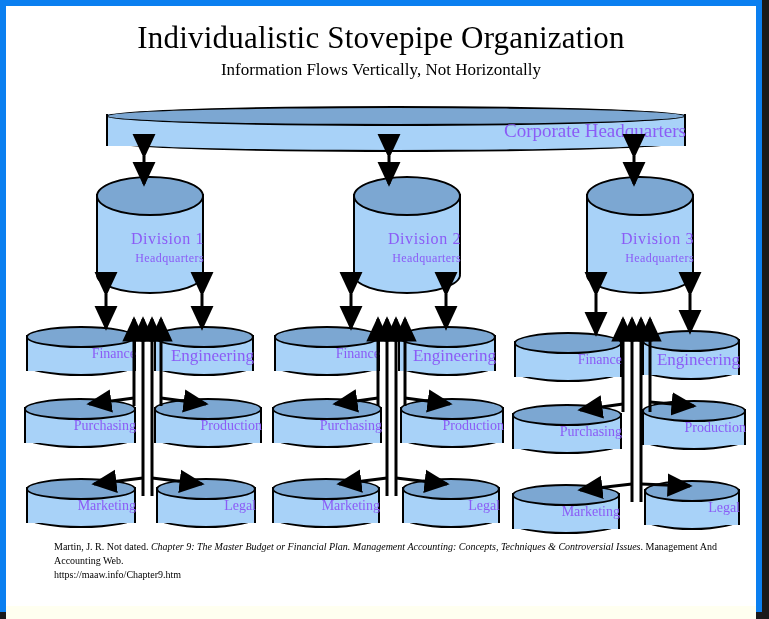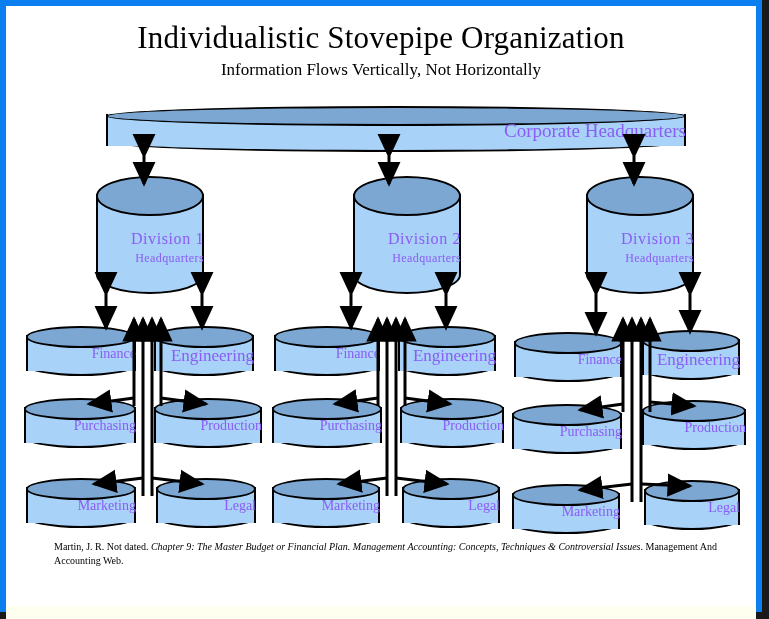--- a/index.html
+++ b/index.html
@@ -314,18 +314,18 @@
         <path d="M635,496 L635,313" stroke="#000" stroke-width="3" fill="none" marker-end="url(#ah)"></path>
         <path d="M644,406 L644,313" stroke="#000" stroke-width="3" fill="none" marker-end="url(#ah)"></path>
 
         <path d="M617,398 L574,404" stroke="#000" stroke-width="3" fill="none" marker-end="url(#ah)"></path>
         <path d="M644,396 L688,400" stroke="#000" stroke-width="3" fill="none" marker-end="url(#ah)"></path>
         <path d="M626,478 L574,484" stroke="#000" stroke-width="3" fill="none" marker-end="url(#ah)"></path>
         <path d="M635,478 L684,480" stroke="#000" stroke-width="3" fill="none" marker-end="url(#ah)"></path>
       </g>
     </svg>
 
-    <div id="citation"><span>Martin, J. R. Not dated.</span> <i>Chapter 9: The Master Budget or Financial Plan. Management Accounting: Concepts, Techniques &amp; Controversial Issues</i><span>. Management And Accounting Web.</span><br></div>
+    <div id="citation"><span>Martin, J. R. Not dated.</span> <i>Chapter 9: The Master Budget or Financial Plan. Management Accounting: Concepts, Techniques &amp; Controversial Issues</i><span>. Management And Accounting Web.</span><br><span>https://maaw.info/Chapter9.htm</span></div>
 
   </div>
  </div>
  <div id="bottomstrip"></div>
 </div>
 
 </body></html>

